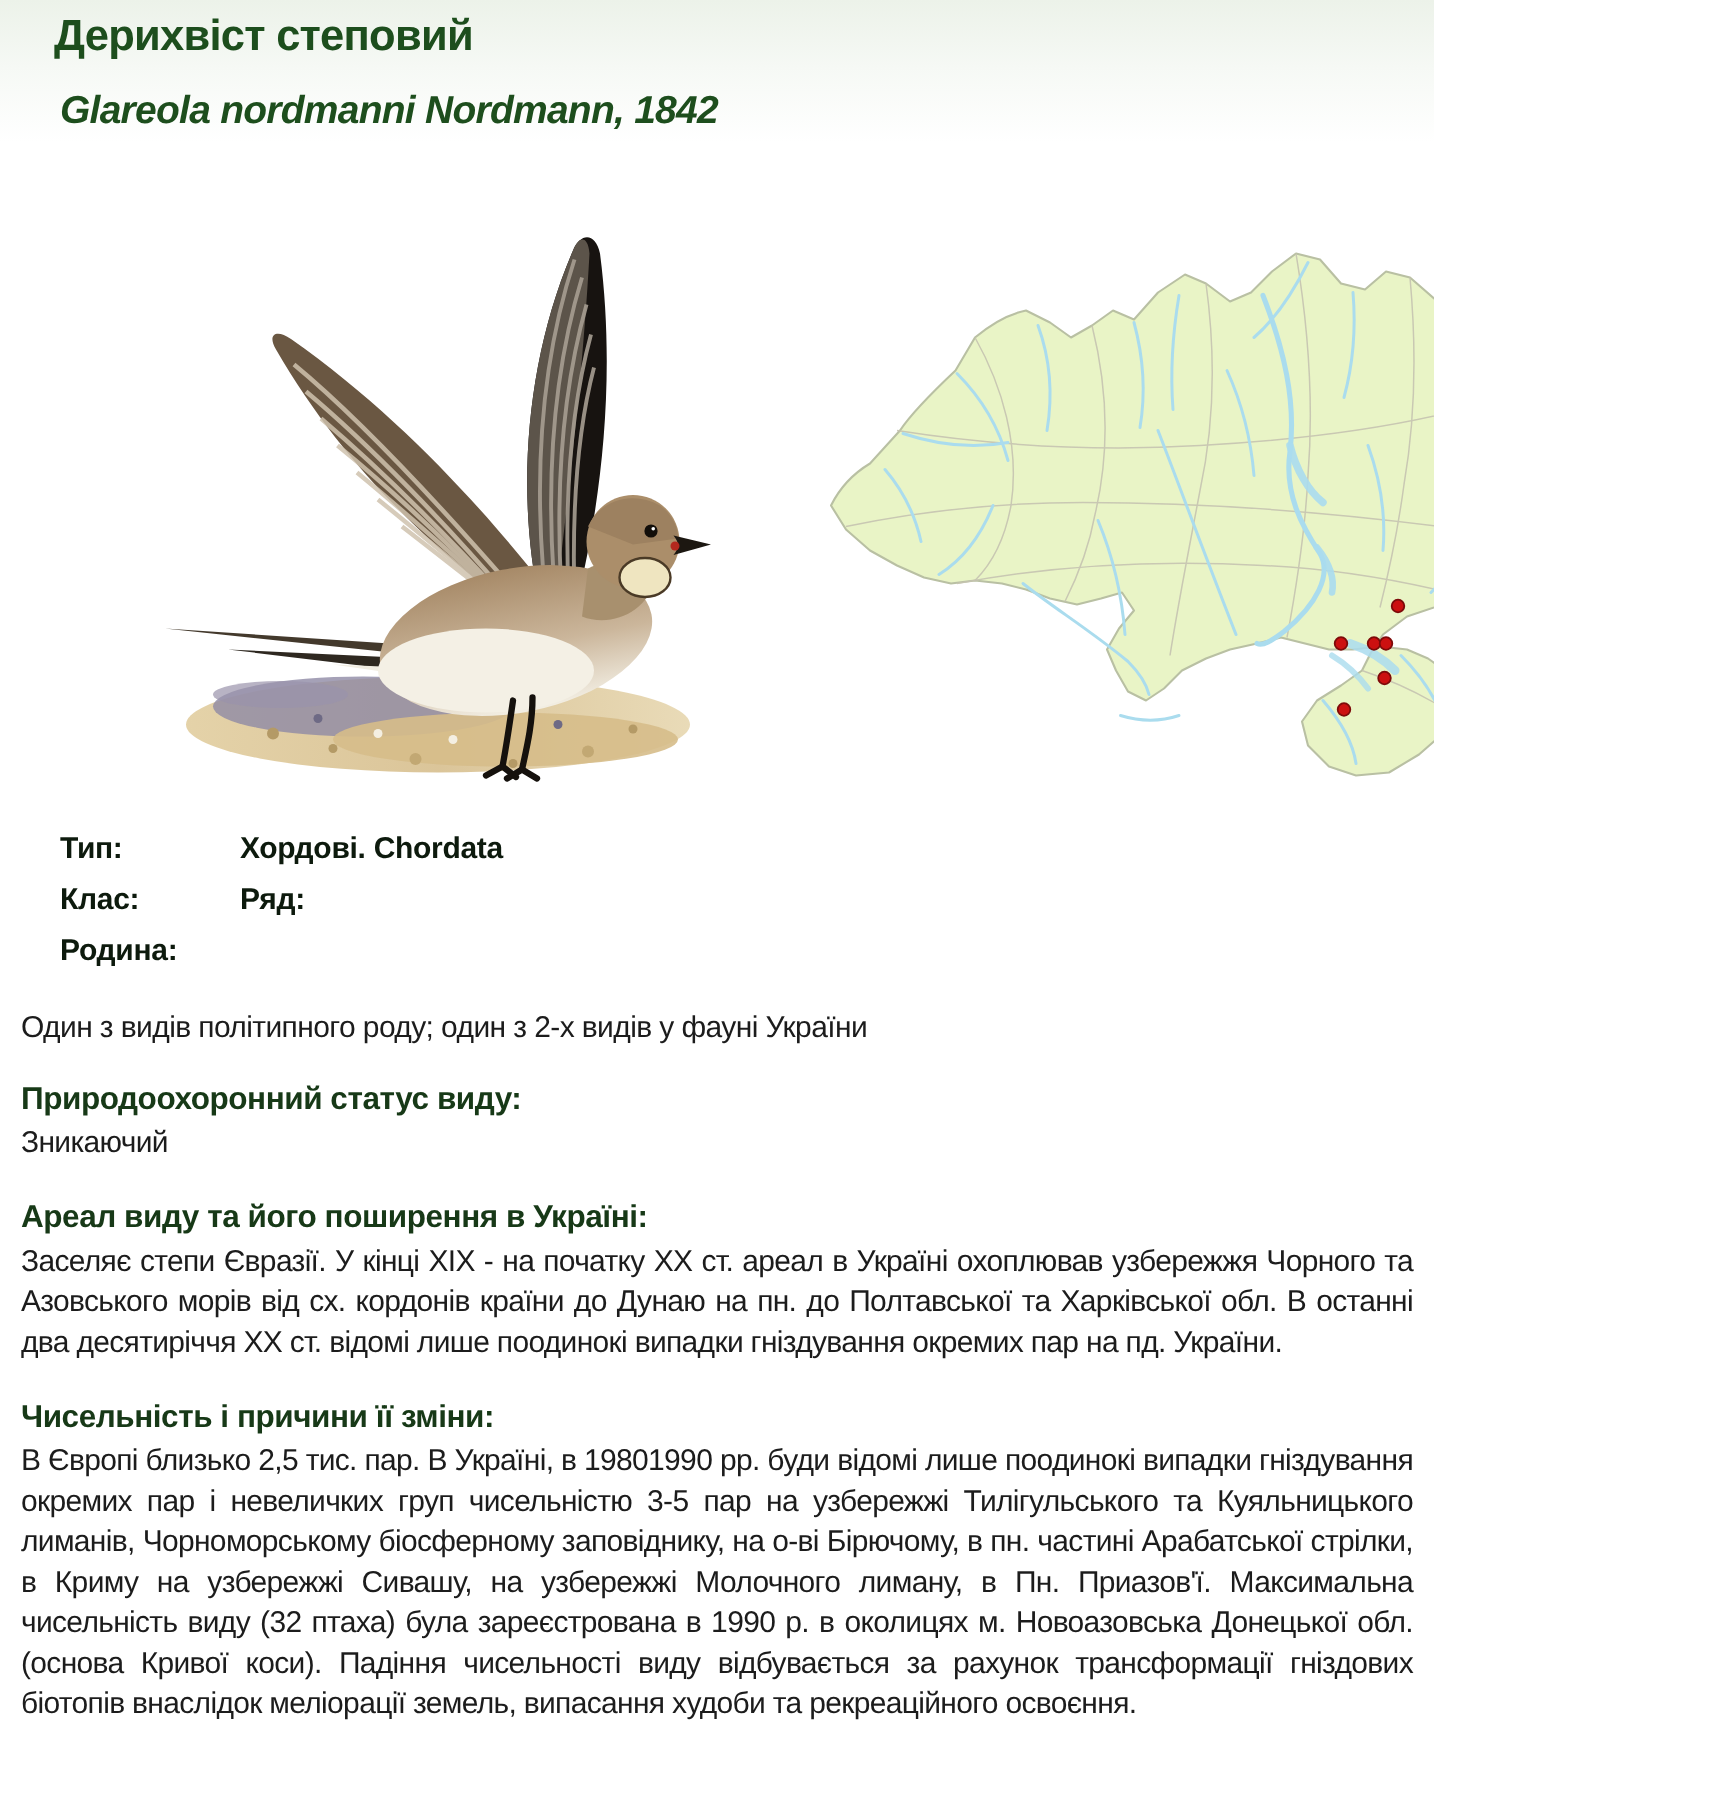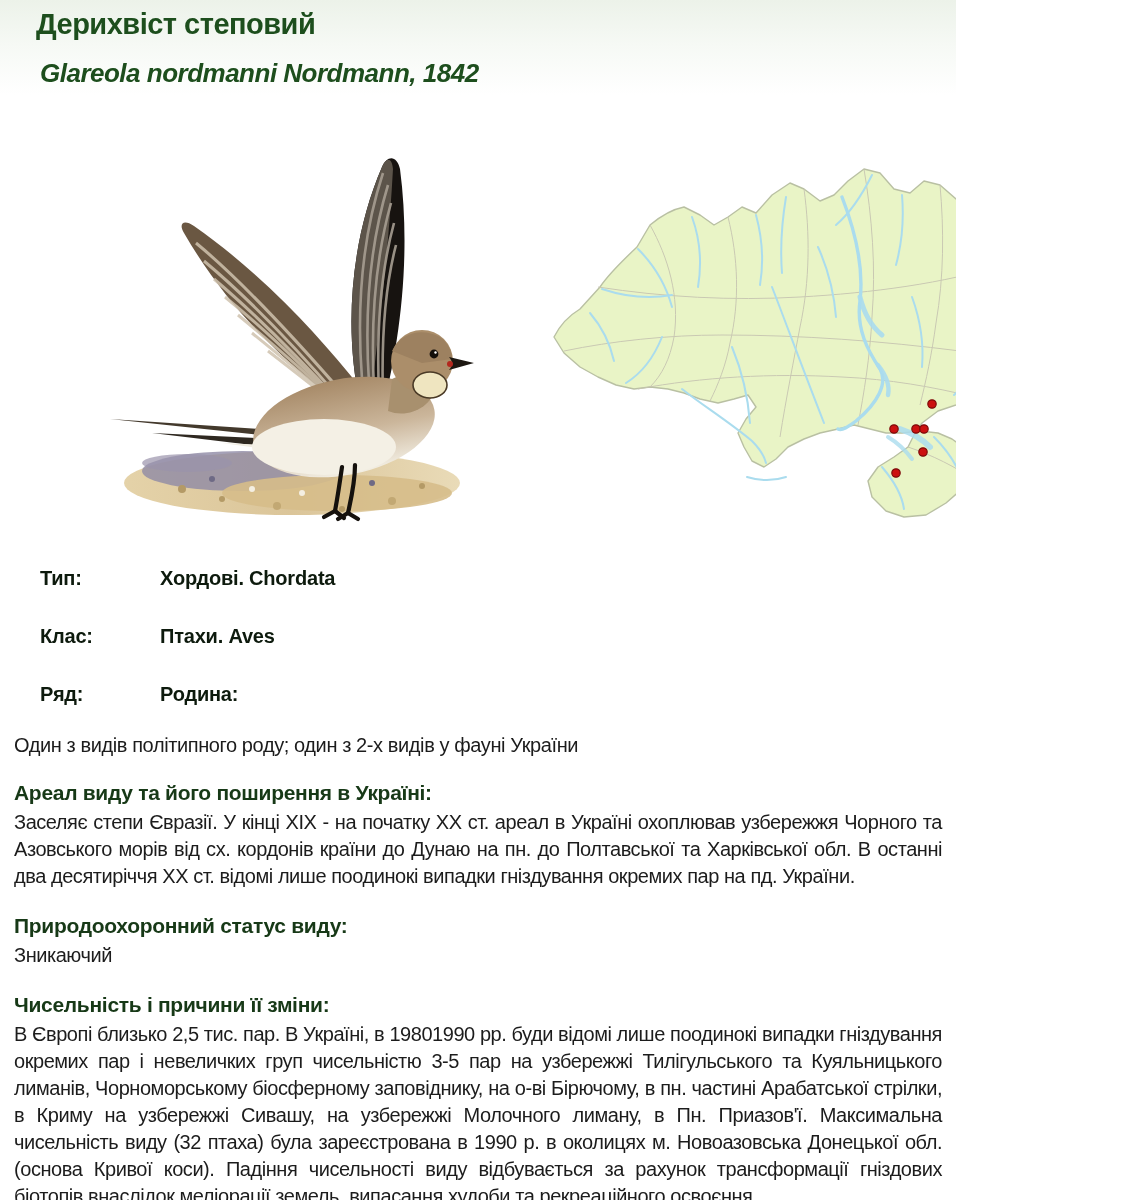--- a/index.html
+++ b/index.html
@@ -21,21 +21,21 @@
   .latin{
     margin:17px 16px 0 40px;
     font-size:26px;font-weight:bold;font-style:italic;
     color:#1d4e1d;letter-spacing:-0.5px;
   }
   .figures{display:flex;align-items:flex-start;}
   .bird-fig{margin:22px 0 0 92px;width:392px;height:414px;}
   .map-fig{margin:48px 0 0 58px;width:562px;height:382px;}
   .taxonomy{
     display:grid;grid-template-columns:120px auto;
-    margin:42px 0 0 40px;row-gap:35px;
+    margin:30px 0 0 40px;row-gap:11px;
     font-size:20px;font-weight:bold;color:#0d1a0d;
     letter-spacing:-0.2px;
   }
   .intro{
     margin:28px 14px 0 14px;
     font-size:20px;color:#1c1c1c;letter-spacing:-0.4px;
   }
   .section{margin:0 14px;}
   .section h3{
     margin:24px 0 4px 0;
@@ -207,35 +207,34 @@
             <circle cx="354" cy="336" r="4.2" fill="#cc1010" stroke="#7d0a0a" stroke-width="1.2"></circle>
           </g>
       </svg>
     </div>
   </div>
 
   <div class="taxonomy">
     <span>Тип:</span>
     <span>Хордові. Chordata</span>
     <span>Клас:</span>
-    <span>Птахи. Aves</span>
     <span>Ряд:</span>
     <span>Родина:</span>
   </div>
 
   <p class="intro">Один з видів політипного роду; один з 2-х видів у фауні України</p>
+
+  <div class="section">
+    <h3>Природоохоронний статус виду:</h3>
+    <p class="short">Зникаючий</p>
+  </div>
 
   <div class="section">
     <h3>Ареал виду та його поширення в Україні:</h3>
     <p>Заселяє степи Євразії. У кінці XIX - на початку XX ст. ареал в Україні охоплював узбережжя Чорного та Азовського морів від сх. кордонів країни до Дунаю на пн. до Полтавської та Харківської обл. В останні два десятиріччя XX ст. відомі лише поодинокі випадки гніздування окремих пар на пд. України.</p>
   </div>
 
   <div class="section">
-    <h3>Природоохоронний статус виду:</h3>
-    <p class="short">Зникаючий</p>
-  </div>
-
-  <div class="section">
     <h3>Чисельність і причини її зміни:</h3>
     <p>В Європі близько 2,5 тис. пар. В Україні, в 19801990 рр. буди відомі лише поодинокі випадки гніздування окремих пар і невеличких груп чисельністю 3-5 пар на узбережжі Тилігульського та Куяльницького лиманів, Чорноморському біосферному заповіднику, на о-ві Бірючому, в пн. частині Арабатської стрілки, в Криму на узбережжі Сивашу, на узбережжі Молочного лиману, в Пн. Приазов'ї. Максимальна чисельність виду (32 птаха) була зареєстрована в 1990 р. в околицях м. Новоазовська Донецької обл. (основа Кривої коси). Падіння чисельності виду відбувається за рахунок трансформації гніздових біотопів внаслідок меліорації земель, випасання худоби та рекреаційного освоєння.</p>
   </div>
 
 </div>
 
 </body></html>

